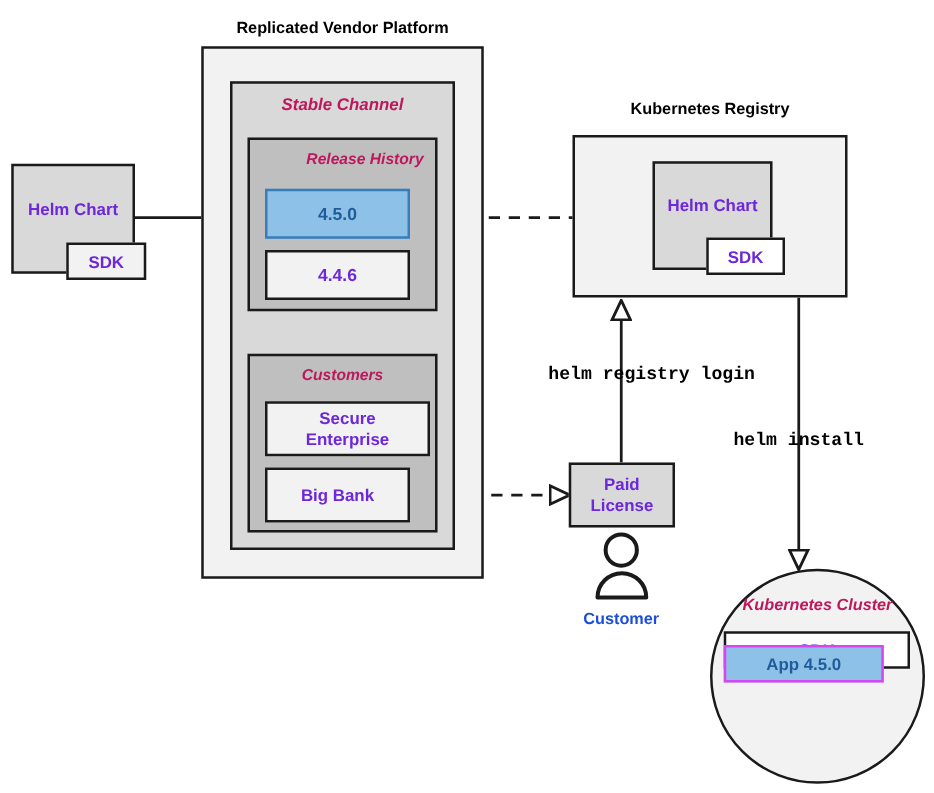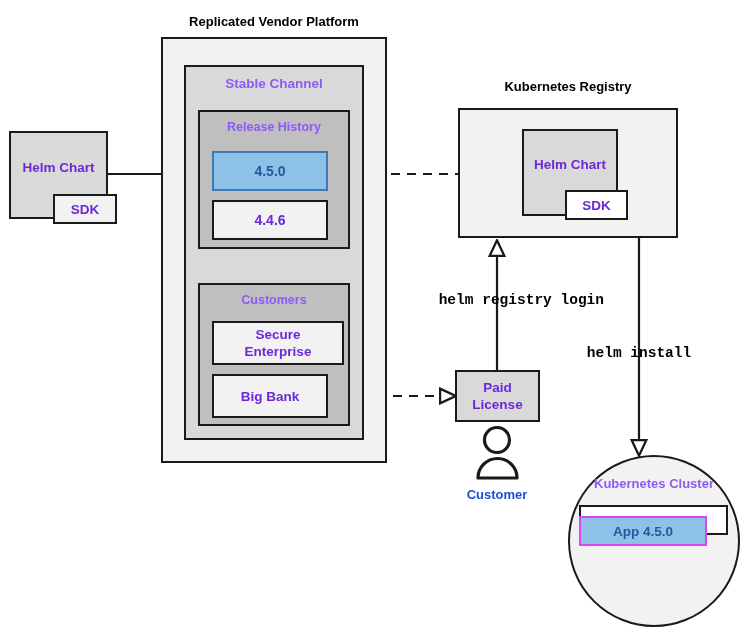--- a/index.html
+++ b/index.html
@@ -41,21 +41,22 @@
     color: #000000;
     text-align: center;
     white-space: nowrap;
   }
   .container-label {
     position: absolute;
     left: 0;
     right: 0;
     text-align: center;
     font-weight: bold;
-    color: #8b5cf6;
+    color: #be185d;
+    font-style: italic;
   }
   .box-border {
     border: 2px solid #1a1a1a;
   }
   .cmd-label {
     position: absolute;
     font-family: "Liberation Mono", monospace;
     font-weight: bold;
     font-size: 14.5px;
     color: #000000;
@@ -110,21 +111,21 @@
 
   <div class="node box-border" style="left:161px; top:37px; width:226px; height:426px; background:#f2f2f2;">
   </div>
 
   <div class="node box-border" style="left:184px; top:65px; width:180px; height:375px; background:#d9d9d9;">
   </div>
   <div class="container-label" style="top:76px; left:184px; width:180px; font-size:13.5px;">Stable Channel</div>
 
   <div class="node box-border" style="left:198px; top:110px; width:152px; height:139px; background:#bfbfbf;">
   </div>
-  <div class="container-label" style="top:120px; left:198px; width:152px; font-size:12.5px;">Release History</div>
+  <div class="container-label" style="top:120px; left:198px; width:152px; font-size:12.5px;padding-left:18px;">Release History</div>
 
   <div class="node" style="left:212px; top:151px; width:116px; height:40px;
               background:#8ec1e8; border:2px solid #3a7cb8; color:#1f5c99; font-size:14px;">4.5.0</div>
 
   <div class="node box-border" style="left:212px; top:200px; width:116px; height:40px;
               background:#f2f2f2; font-size:14px;">4.4.6</div>
 
   <div class="node box-border" style="left:198px; top:283px; width:152px; height:143px; background:#bfbfbf;">
   </div>
   <div class="container-label" style="top:293px; left:198px; width:152px; font-size:12.5px;">Customers</div>

